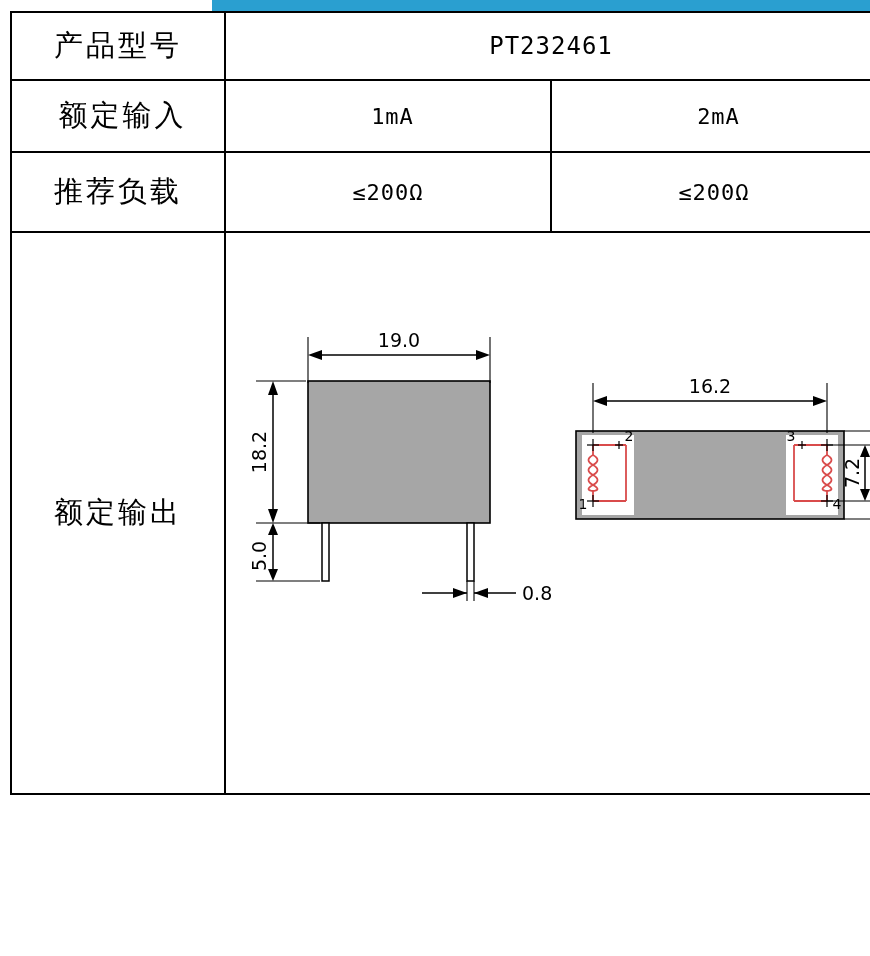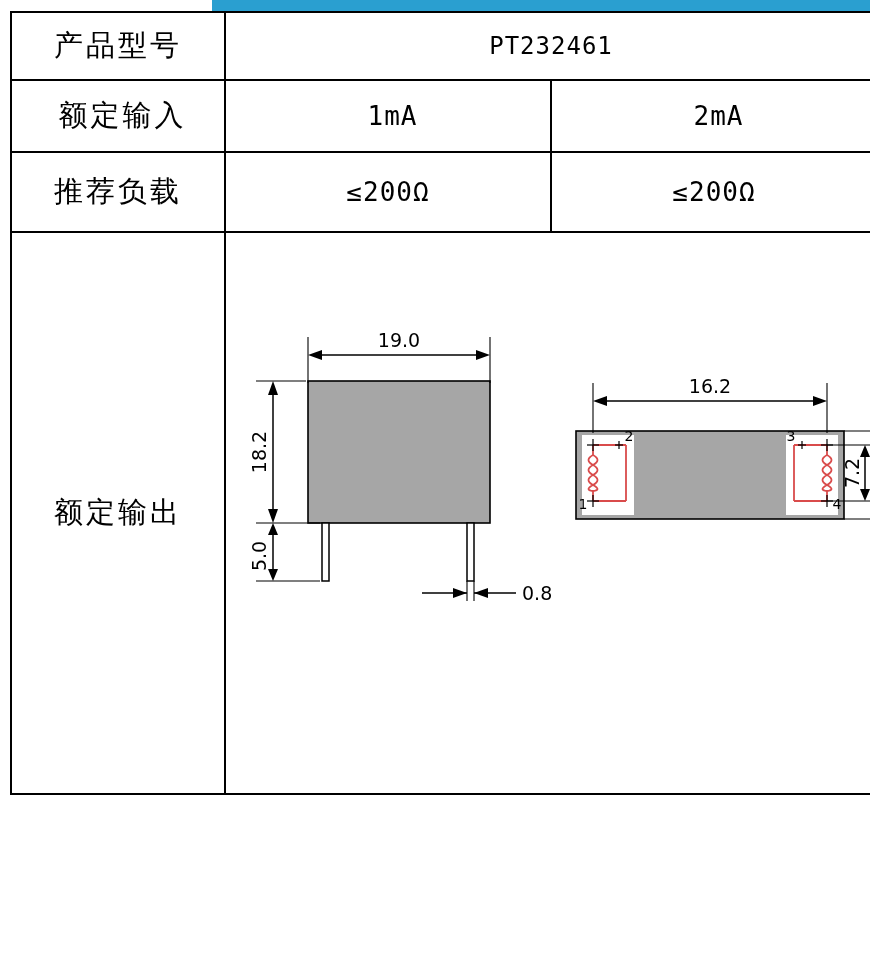--- a/index.html
+++ b/index.html
@@ -45,21 +45,21 @@
   }
   td.label {
     width: 212px;
     font-size: 29px;
     letter-spacing: 3px;
     font-family: "DejaVu Sans", sans-serif;
     font-weight: 500;
     height: 66px;
   }
   td.value {
-    font-size: 26px;
+    font-size: 22px;
     font-family: "DejaVu Sans Mono", monospace;
     letter-spacing: 1px;
   }
   td.value.wide {
     font-size: 24px;
   }
   td.accuracy {
     font-size: 27px;
     font-family: "DejaVu Sans", sans-serif;
     letter-spacing: 2px;

